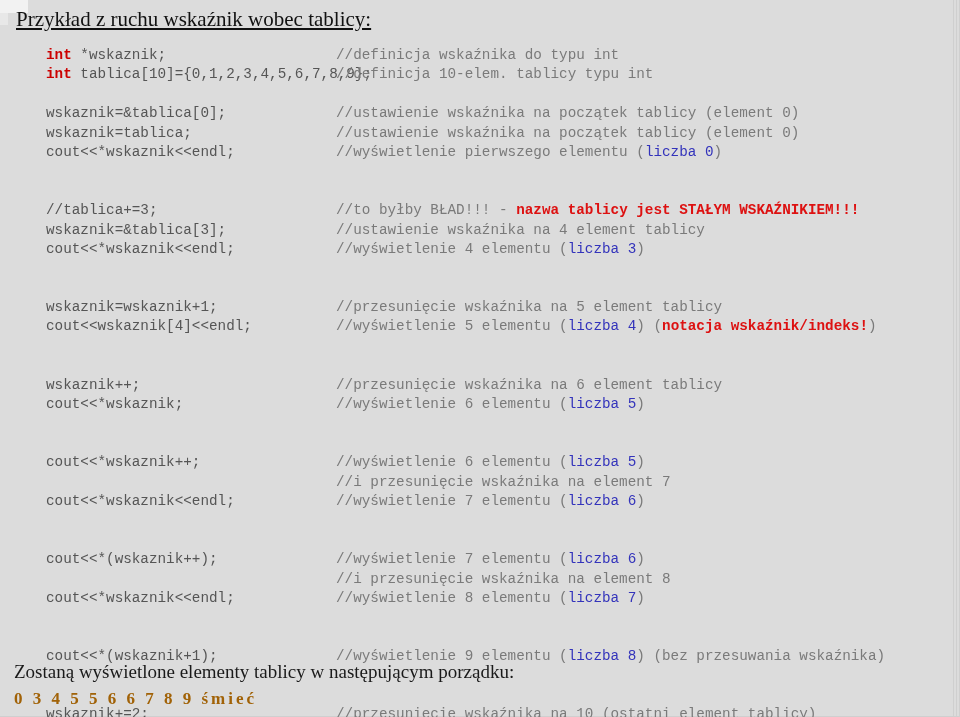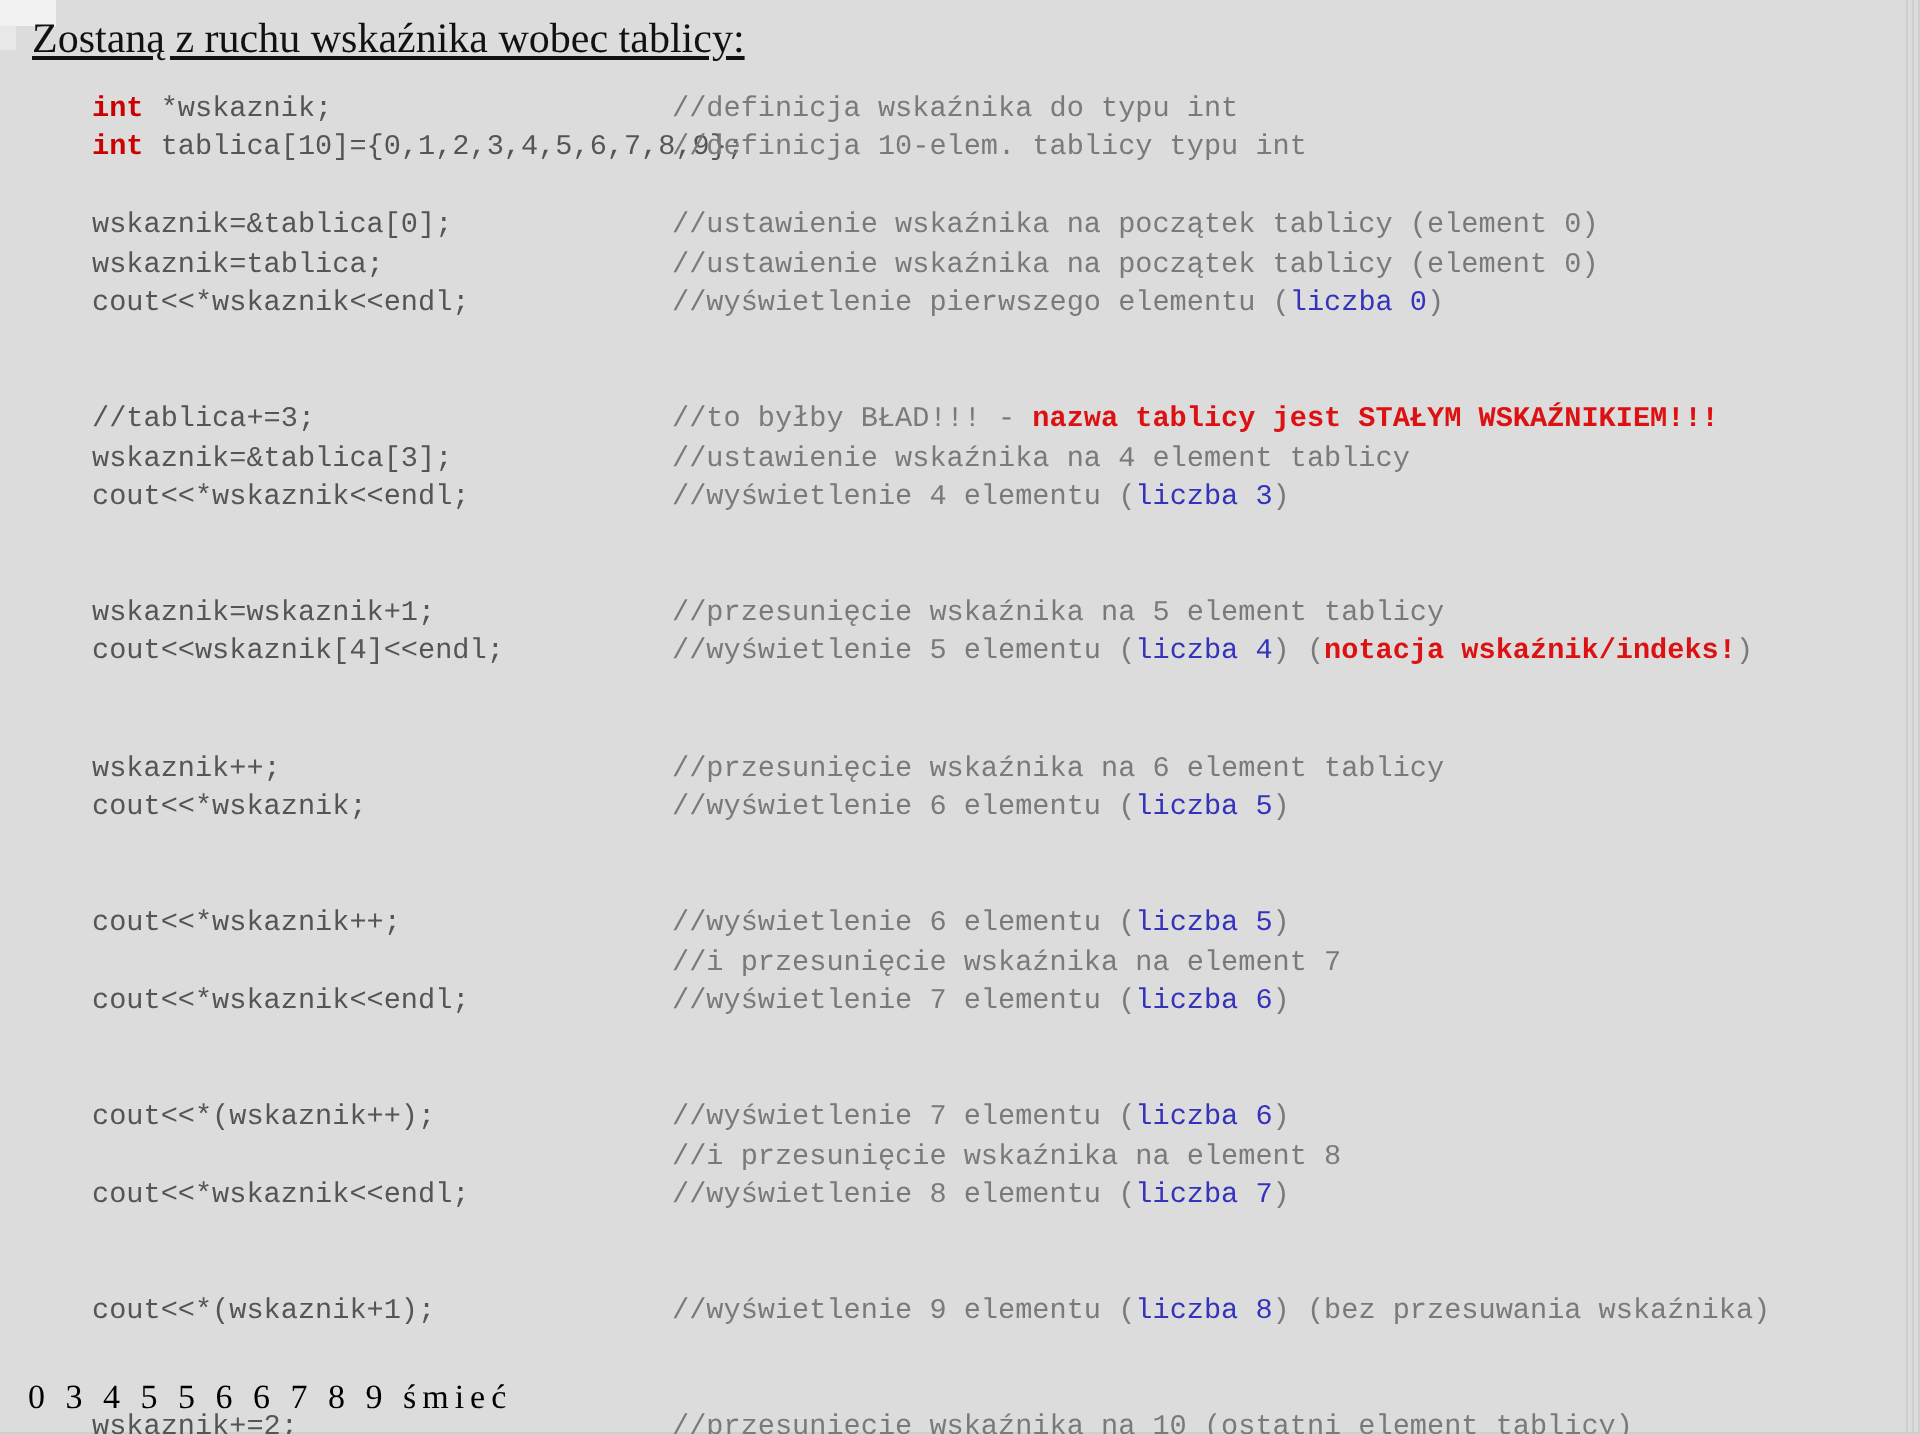--- a/index.html
+++ b/index.html
@@ -114,37 +114,39 @@
     color: #1a1a1a;
     white-space: nowrap;
   }
   .footer-seq {
     position: absolute;
     left: 14px;
     top: 688px;
     font-family: "Liberation Serif", serif;
     font-size: 17px;
     line-height: 22px;
-    color: #000000;
+    color: #a16207;
     letter-spacing: 3px;
     white-space: nowrap;
+    font-weight: bold;
   }
 </style>
 </head>
 <body>
 
 <div id="slide">
 
   <div class="corner-notch"></div>
   <div class="corner-notch2"></div>
 
   <div class="edge-v" style="right:0px;"></div>
   <div class="edge-v" style="right:3px;"></div>
   <div class="edge-v" style="right:6px;"></div>
   <div class="edge-h" style="bottom:0px;"></div>
 
-  <div class="title">Zostaną z ruchu wskaźnika wobec tablicy:</div>
+  <div class="title">Przykład z ruchu wskaźnik wobec tablicy:</div>
 
   <div class="code" id="code-block"><div class="row"><span class="col-left"><span class="kw">int</span><span class="src"> *wskaznik;</span></span><span class="col-right"><span class="cmt">//definicja wskaźnika do typu int</span></span></div><div class="row"><span class="col-left"><span class="kw">int</span><span class="src"> tablica[10]={0,1,2,3,4,5,6,7,8,9};</span></span><span class="col-right"><span class="cmt">//definicja 10-elem. tablicy typu int</span></span></div><div class="row gap">&nbsp;</div><div class="row"><span class="col-left"><span class="src">wskaznik=&amp;tablica[0];</span></span><span class="col-right"><span class="cmt">//ustawienie wskaźnika na początek tablicy (element 0)</span></span></div><div class="row"><span class="col-left"><span class="src">wskaznik=tablica;</span></span><span class="col-right"><span class="cmt">//ustawienie wskaźnika na początek tablicy (element 0)</span></span></div><div class="row"><span class="col-left"><span class="src">cout&lt;&lt;*wskaznik&lt;&lt;endl;</span></span><span class="col-right"><span class="cmt">//wyświetlenie pierwszego elementu (</span><span class="num">liczba 0</span><span class="cmt">)</span></span></div><div class="row gap">&nbsp;</div><div class="row gap">&nbsp;</div><div class="row"><span class="col-left"><span class="src">//tablica+=3;</span></span><span class="col-right"><span class="cmt">//to byłby BŁAD!!! - </span><span class="warn">nazwa tablicy jest STAŁYM WSKAŹNIKIEM!!!</span></span></div><div class="row"><span class="col-left"><span class="src">wskaznik=&amp;tablica[3];</span></span><span class="col-right"><span class="cmt">//ustawienie wskaźnika na 4 element tablicy</span></span></div><div class="row"><span class="col-left"><span class="src">cout&lt;&lt;*wskaznik&lt;&lt;endl;</span></span><span class="col-right"><span class="cmt">//wyświetlenie 4 elementu (</span><span class="num">liczba 3</span><span class="cmt">)</span></span></div><div class="row gap">&nbsp;</div><div class="row gap">&nbsp;</div><div class="row"><span class="col-left"><span class="src">wskaznik=wskaznik+1;</span></span><span class="col-right"><span class="cmt">//przesunięcie wskaźnika na 5 element tablicy</span></span></div><div class="row"><span class="col-left"><span class="src">cout&lt;&lt;wskaznik[4]&lt;&lt;endl;</span></span><span class="col-right"><span class="cmt">//wyświetlenie 5 elementu (</span><span class="num">liczba 4</span><span class="cmt">) (</span><span class="warn">notacja wskaźnik/indeks!</span><span class="cmt">)</span></span></div><div class="row gap">&nbsp;</div><div class="row gap">&nbsp;</div><div class="row"><span class="col-left"><span class="src">wskaznik++;</span></span><span class="col-right"><span class="cmt">//przesunięcie wskaźnika na 6 element tablicy</span></span></div><div class="row"><span class="col-left"><span class="src">cout&lt;&lt;*wskaznik;</span></span><span class="col-right"><span class="cmt">//wyświetlenie 6 elementu (</span><span class="num">liczba 5</span><span class="cmt">)</span></span></div><div class="row gap">&nbsp;</div><div class="row gap">&nbsp;</div><div class="row"><span class="col-left"><span class="src">cout&lt;&lt;*wskaznik++;</span></span><span class="col-right"><span class="cmt">//wyświetlenie 6 elementu (</span><span class="num">liczba 5</span><span class="cmt">)</span></span></div><div class="row"><span class="col-left"><span class="src"></span></span><span class="col-right"><span class="cmt">//i przesunięcie wskaźnika na element 7</span></span></div><div class="row"><span class="col-left"><span class="src">cout&lt;&lt;*wskaznik&lt;&lt;endl;</span></span><span class="col-right"><span class="cmt">//wyświetlenie 7 elementu (</span><span class="num">liczba 6</span><span class="cmt">)</span></span></div><div class="row gap">&nbsp;</div><div class="row gap">&nbsp;</div><div class="row"><span class="col-left"><span class="src">cout&lt;&lt;*(wskaznik++);</span></span><span class="col-right"><span class="cmt">//wyświetlenie 7 elementu (</span><span class="num">liczba 6</span><span class="cmt">)</span></span></div><div class="row"><span class="col-left"><span class="src"></span></span><span class="col-right"><span class="cmt">//i przesunięcie wskaźnika na element 8</span></span></div><div class="row"><span class="col-left"><span class="src">cout&lt;&lt;*wskaznik&lt;&lt;endl;</span></span><span class="col-right"><span class="cmt">//wyświetlenie 8 elementu (</span><span class="num">liczba 7</span><span class="cmt">)</span></span></div><div class="row gap">&nbsp;</div><div class="row gap">&nbsp;</div><div class="row"><span class="col-left"><span class="src">cout&lt;&lt;*(wskaznik+1);</span></span><span class="col-right"><span class="cmt">//wyświetlenie 9 elementu (</span><span class="num">liczba 8</span><span class="cmt">) (bez przesuwania wskaźnika)</span></span></div><div class="row gap">&nbsp;</div><div class="row gap">&nbsp;</div><div class="row"><span class="col-left"><span class="src">wskaznik+=2;</span></span><span class="col-right"><span class="cmt">//przesuniecie wskaźnika na 10 (ostatni element tablicy)</span></span></div></div>
 
+  <div class="footer-text">Zostaną wyświetlone elementy tablicy w następującym porządku:</div>
   <div class="footer-seq">0 3 4 5 5 6 6 7 8 9 śmieć</div>
 
 </div>
 
 </body></html>

